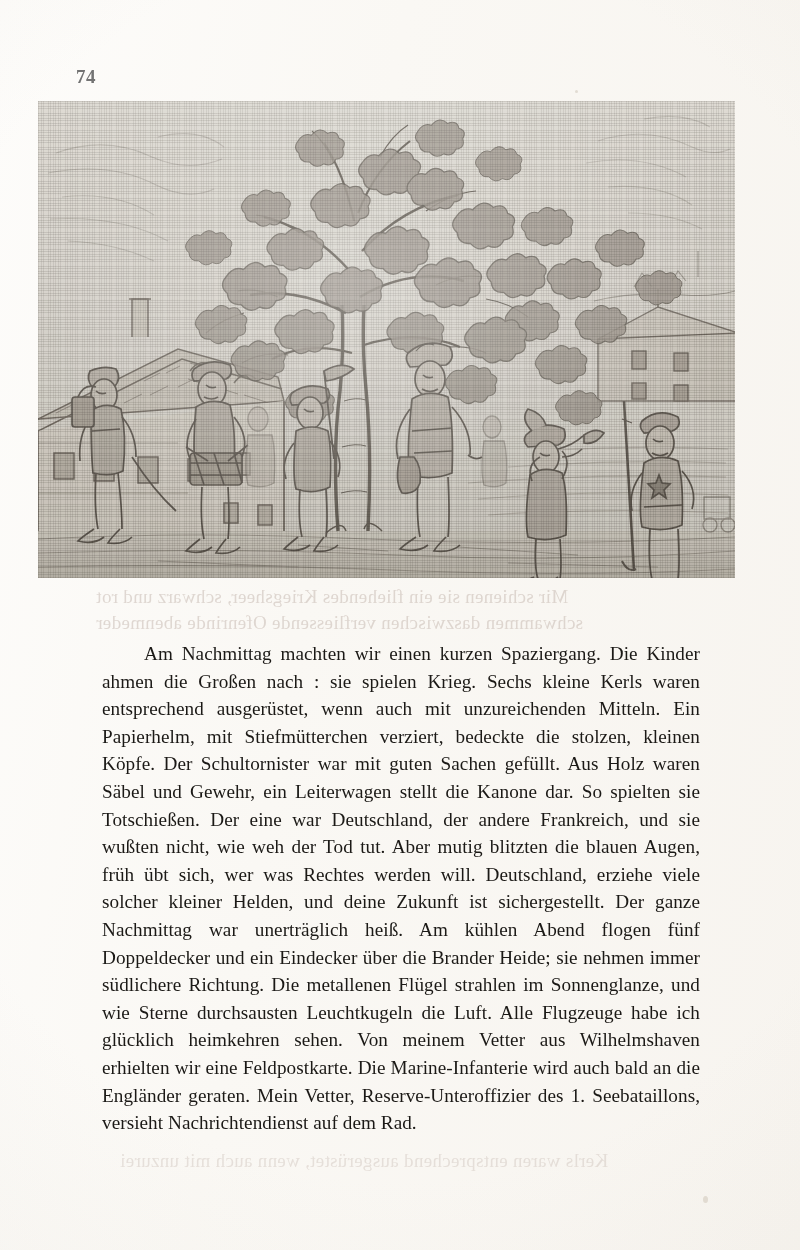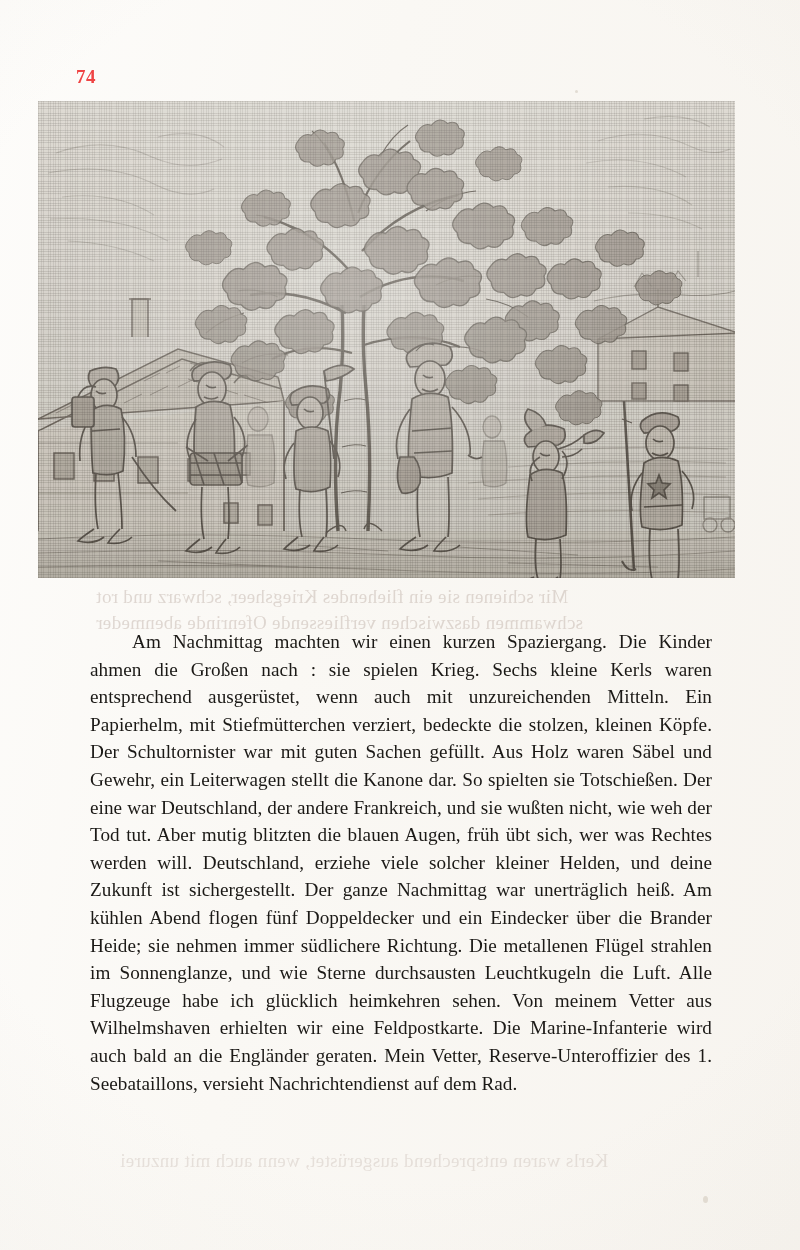--- a/index.html
+++ b/index.html
@@ -32,21 +32,21 @@
     pointer-events: none;
   }
 
   
   #page-number {
     position: absolute;
     left: 76px;
     top: 66px;
     font-size: 19px;
     font-weight: 700;
-    color: #ef4444;
+    color: #737373;
     letter-spacing: 0.5px;
     font-family: "Liberation Serif", serif;
   }
 
   
   #illustration {
     position: absolute;
     left: 38px;
     top: 101px;
     width: 697px;
@@ -97,21 +97,21 @@
     width: 622px;
     font-size: 19.2px;
     line-height: 27.6px;
     color: #1b1916;
     text-align: justify;
     text-align-last: left;
     font-family: "Liberation Serif", serif;
     letter-spacing: 0.05px;
     z-index: 4;
   }
-  #bodytext p { margin: 0; text-indent: 42px; }
+  #bodytext p { margin: 12px; text-indent: 42px; }
 
   
   .speck {
     position: absolute;
     background: #cfc6ba;
     border-radius: 50%;
     opacity: 0.55;
     pointer-events: none;
   }
 </style>

